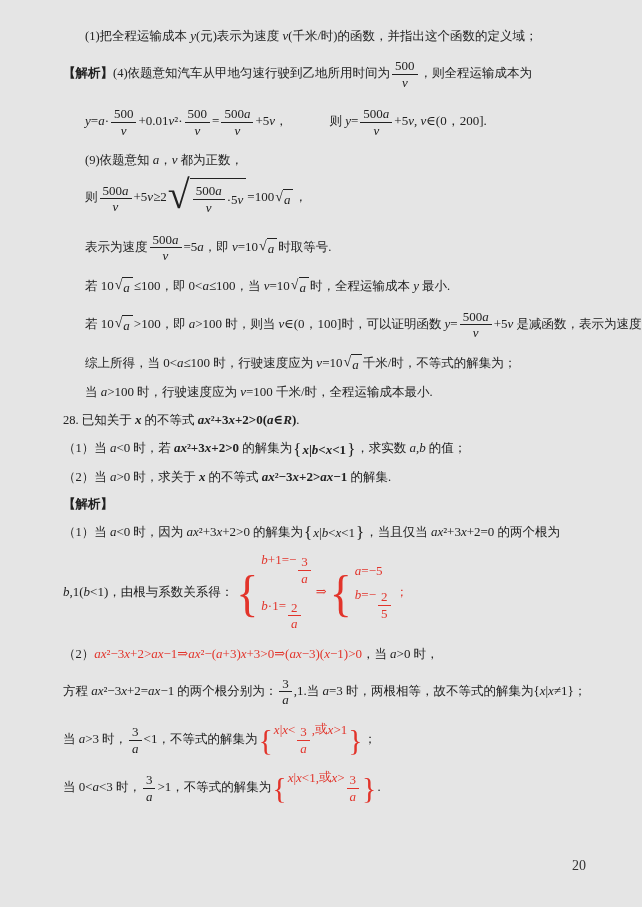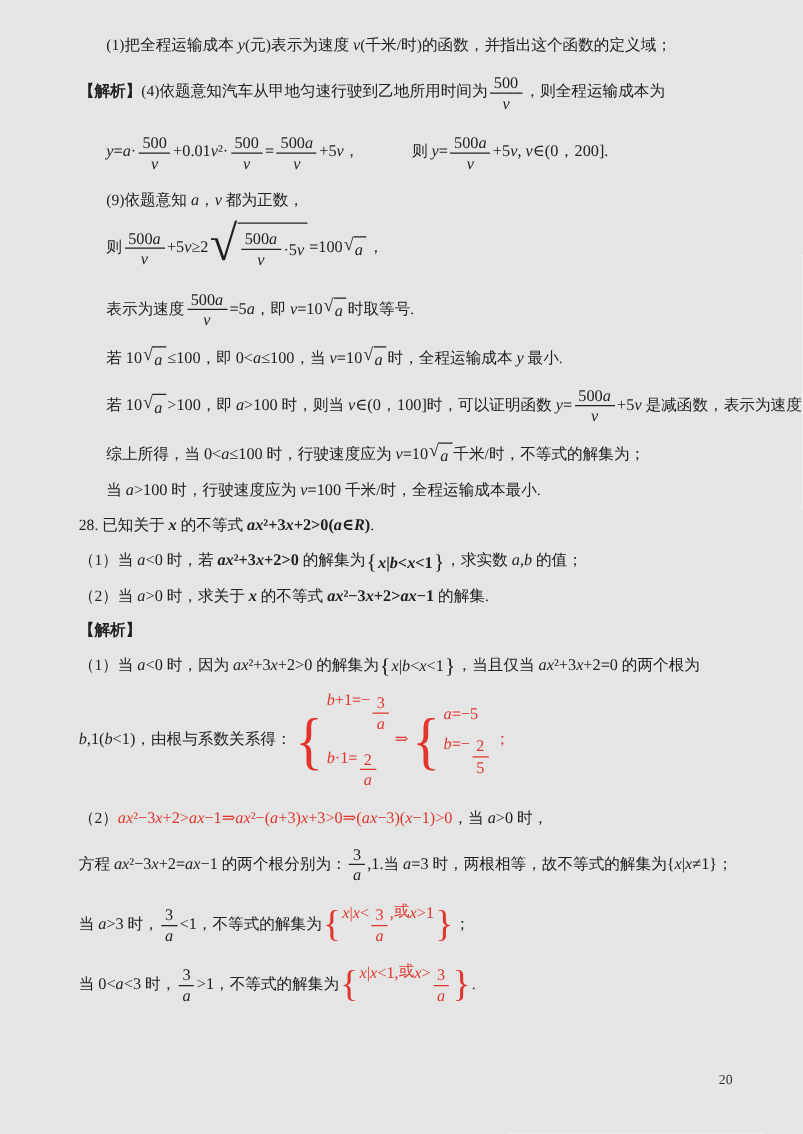--- a/index.html
+++ b/index.html
@@ -35,21 +35,21 @@
                    margin-right:3px; transform:scaleY(1.1); }
   .cases-col { display:inline-flex; flex-direction:column; gap:5px; }
   .cases-row { display:flex; align-items:flex-start; }
   
   .bigset { display:inline-flex; align-items:center; vertical-align:middle; margin:0 1px; }
   .bigset::before { content:'{'; font-size:17px; line-height:1; font-weight:300; }
   .bigset::after  { content:'}'; font-size:17px; line-height:1; font-weight:300; }
   .bigset.tall::before, .bigset.tall::after { font-size:30px; }
   .set-inner { display:inline-flex; align-items:flex-start; padding:0 1px; }
   .hgap { display:inline-block; width:42px; }
-  .pagenum { position:absolute; right:56px; top:858px; font-size:11px; color:#333; }
+  .pagenum { position:absolute; right:56px; top:858px; font-size:14px; color:#333; }
 </style>
 </head>
 <body>
 
 <div class="page">
   <main id="doc">
       <div class="line ind"><span class="seg-t">(1)把全程运输成本 </span><span class="seg-m"><span class="it">y</span></span><span class="seg-t">(元)表示为速度 </span><span class="seg-m"><span class="it">v</span></span><span class="seg-t">(千米/时)的函数，并指出这个函数的定义域；</span></div>
       <div class="line"><span class="seg-t bold">【解析】</span><span class="seg-t">(4)依题意知汽车从甲地匀速行驶到乙地所用时间为</span><span class="frac">
           <span class="num seg-m"><span>500</span></span>
           <span class="den seg-m"><span class="it">v</span></span>

